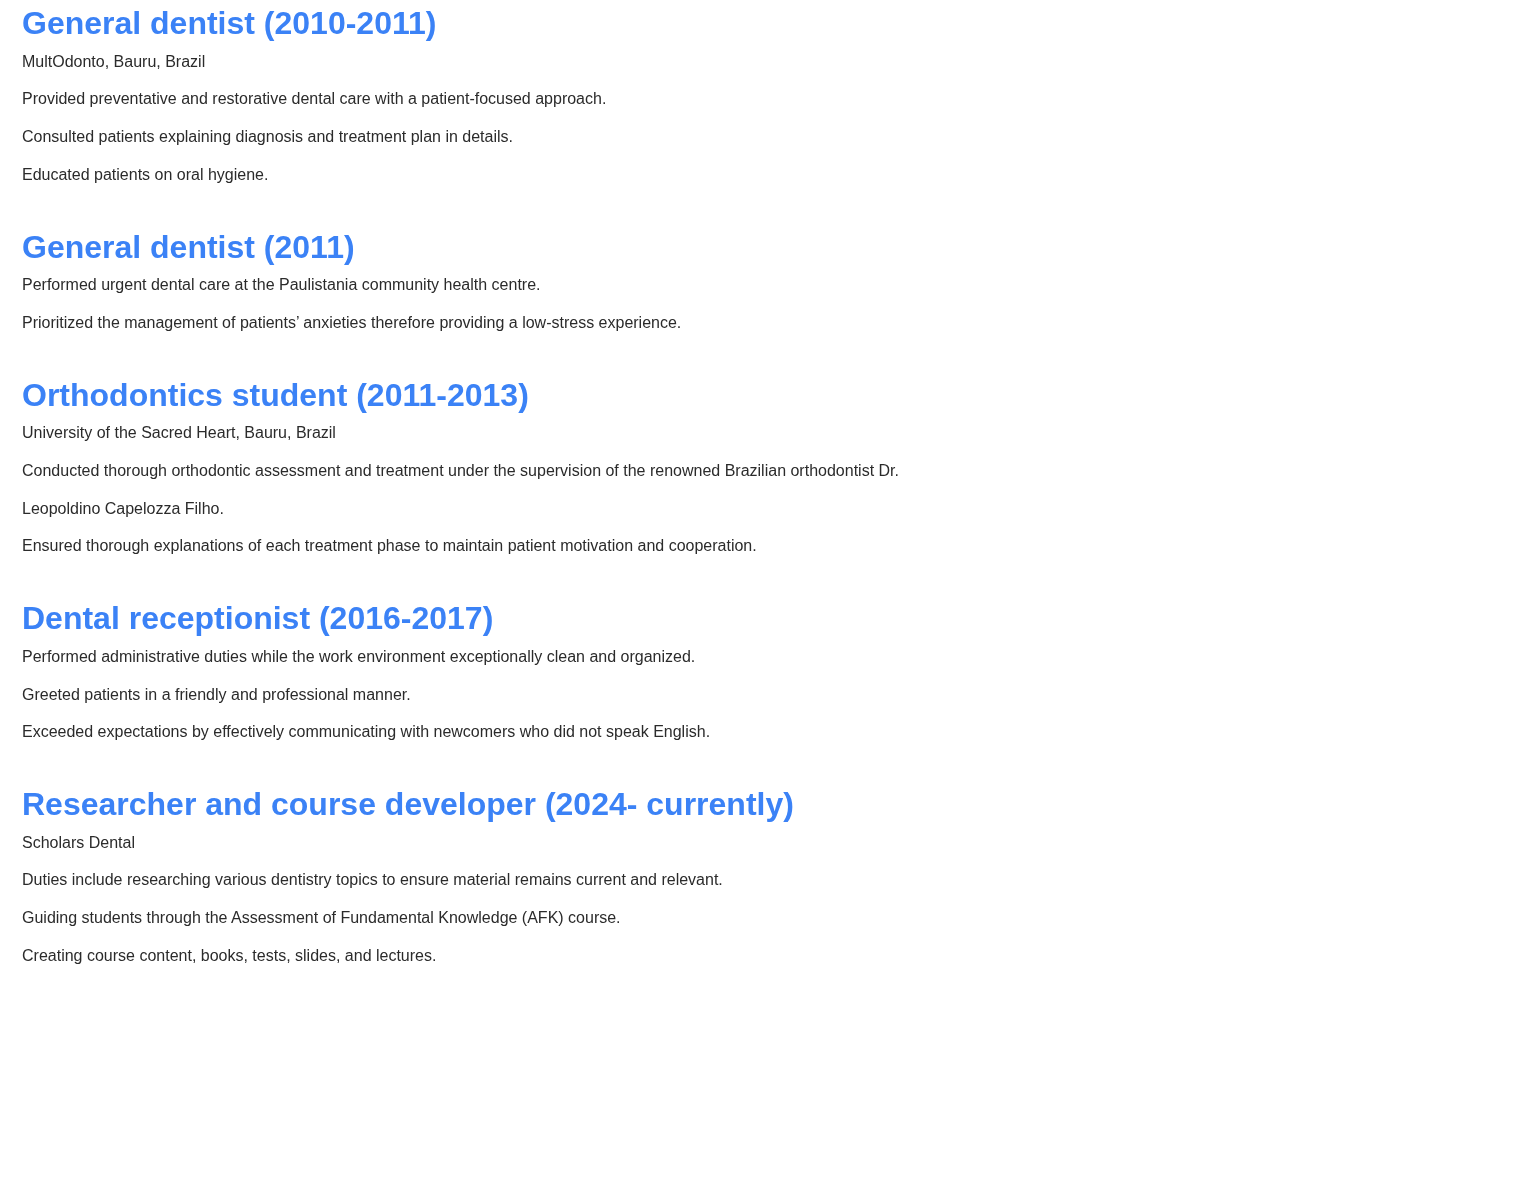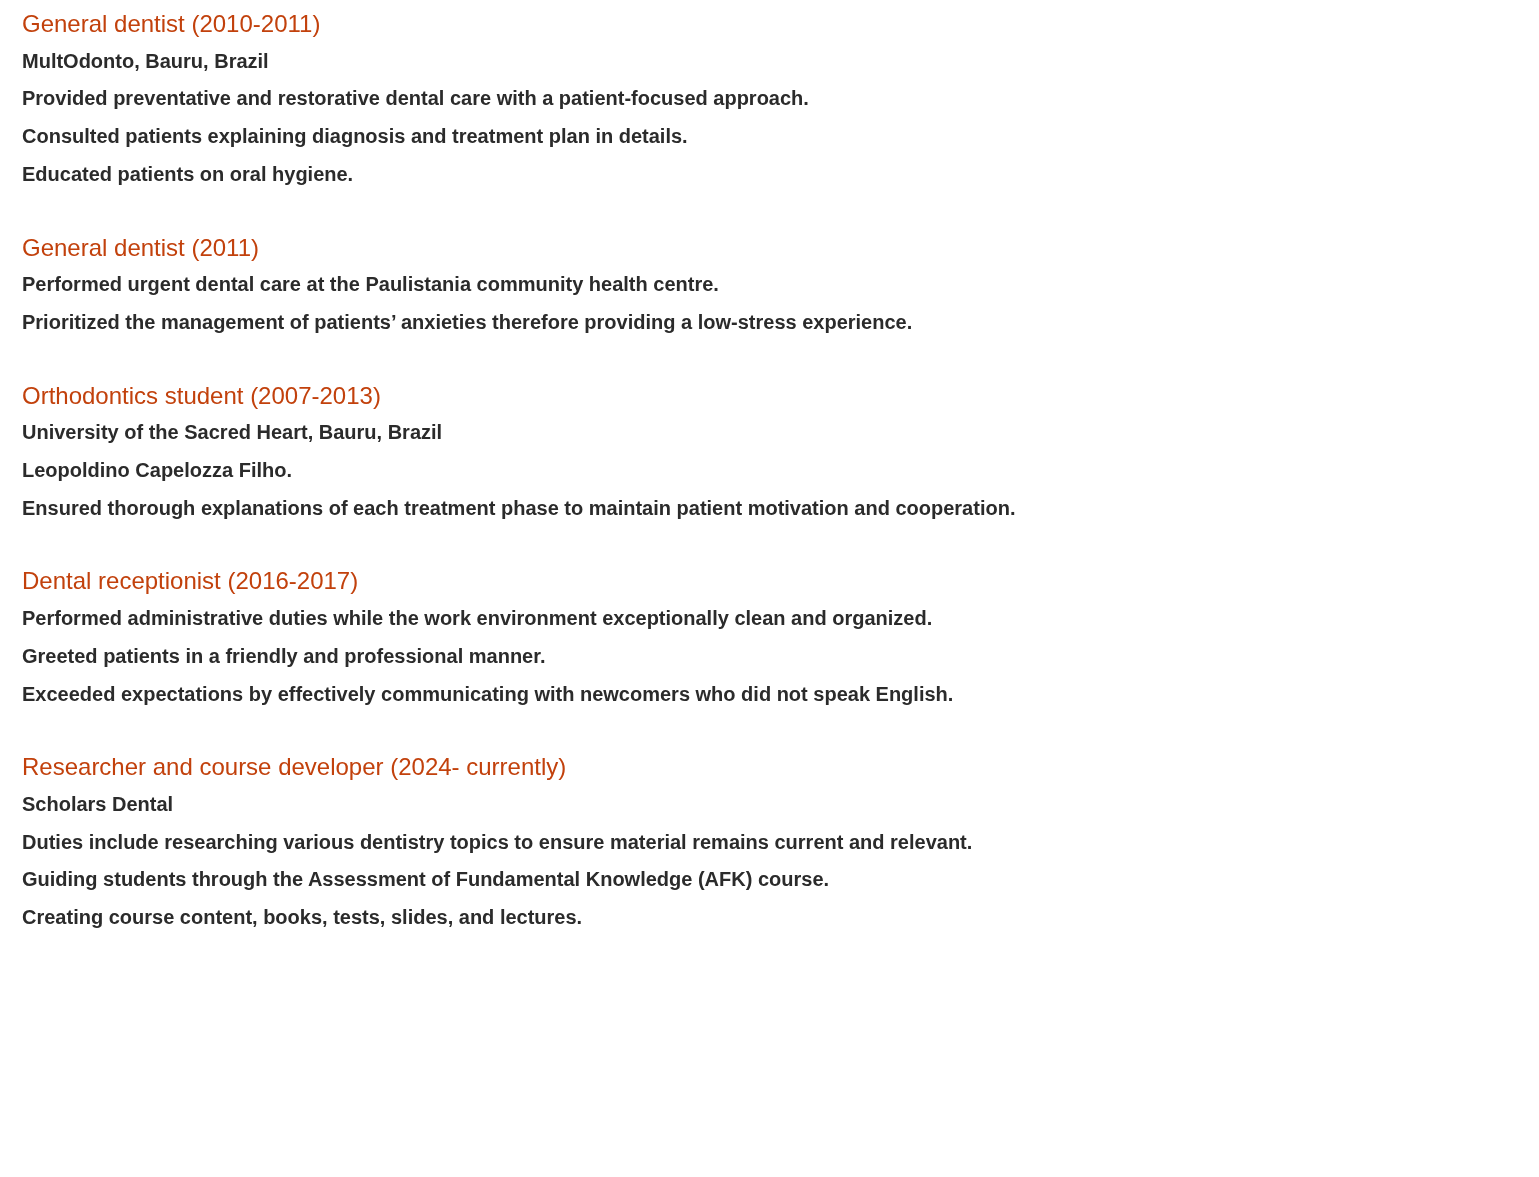--- a/index.html
+++ b/index.html
@@ -20,29 +20,29 @@
     font-weight: 800;
     color: #111111;
     letter-spacing: -0.3px;
     line-height: 42px;
     margin-bottom: 14px;
     white-space: nowrap;
   }
   .experience-section { margin-top: 35px; }
   .experience-section:first-of-type { margin-top: 0; }
   .experience-heading {
-    font-size: 24px;
-    font-weight: 400;
-    color: #c2410c;
+    font-size: 32px;
+    font-weight: 700;
+    color: #3b82f6;
     line-height: 37.7px;
     white-space: nowrap;
   }
   .experience-line {
-    font-size: 20px;
-    font-weight: 700;
+    font-size: 16px;
+    font-weight: 400;
     color: #2b2b2b;
     line-height: 37.7px;
     white-space: nowrap;
   }
 </style>
 </head>
 <body>
 
 <div class="page">
   <div id="sections-root">
@@ -54,22 +54,23 @@
         <div class="experience-line">Educated patients on oral hygiene.</div>
       </section>
 
   <section class="experience-section">
     <div class="experience-heading">General dentist (2011)</div>
         <div class="experience-line">Performed urgent dental care at the Paulistania community health centre.</div>
         <div class="experience-line">Prioritized the management of patients’ anxieties therefore providing a low-stress experience.</div>
       </section>
 
   <section class="experience-section">
-    <div class="experience-heading">Orthodontics student (2007-2013)</div>
+    <div class="experience-heading">Orthodontics student (2011-2013)</div>
   <div class="experience-line">University of the Sacred Heart, Bauru, Brazil</div>
+        <div class="experience-line">Conducted thorough orthodontic assessment and treatment under the supervision of the renowned Brazilian orthodontist Dr.</div>
         <div class="experience-line">Leopoldino Capelozza Filho.</div>
         <div class="experience-line">Ensured thorough explanations of each treatment phase to maintain patient motivation and cooperation.</div>
       </section>
 
   <section class="experience-section">
     <div class="experience-heading">Dental receptionist (2016-2017)</div>
         <div class="experience-line">Performed administrative duties while the work environment exceptionally clean and organized.</div>
         <div class="experience-line">Greeted patients in a friendly and professional manner.</div>
         <div class="experience-line">Exceeded expectations by effectively communicating with newcomers who did not speak English.</div>
       </section>

